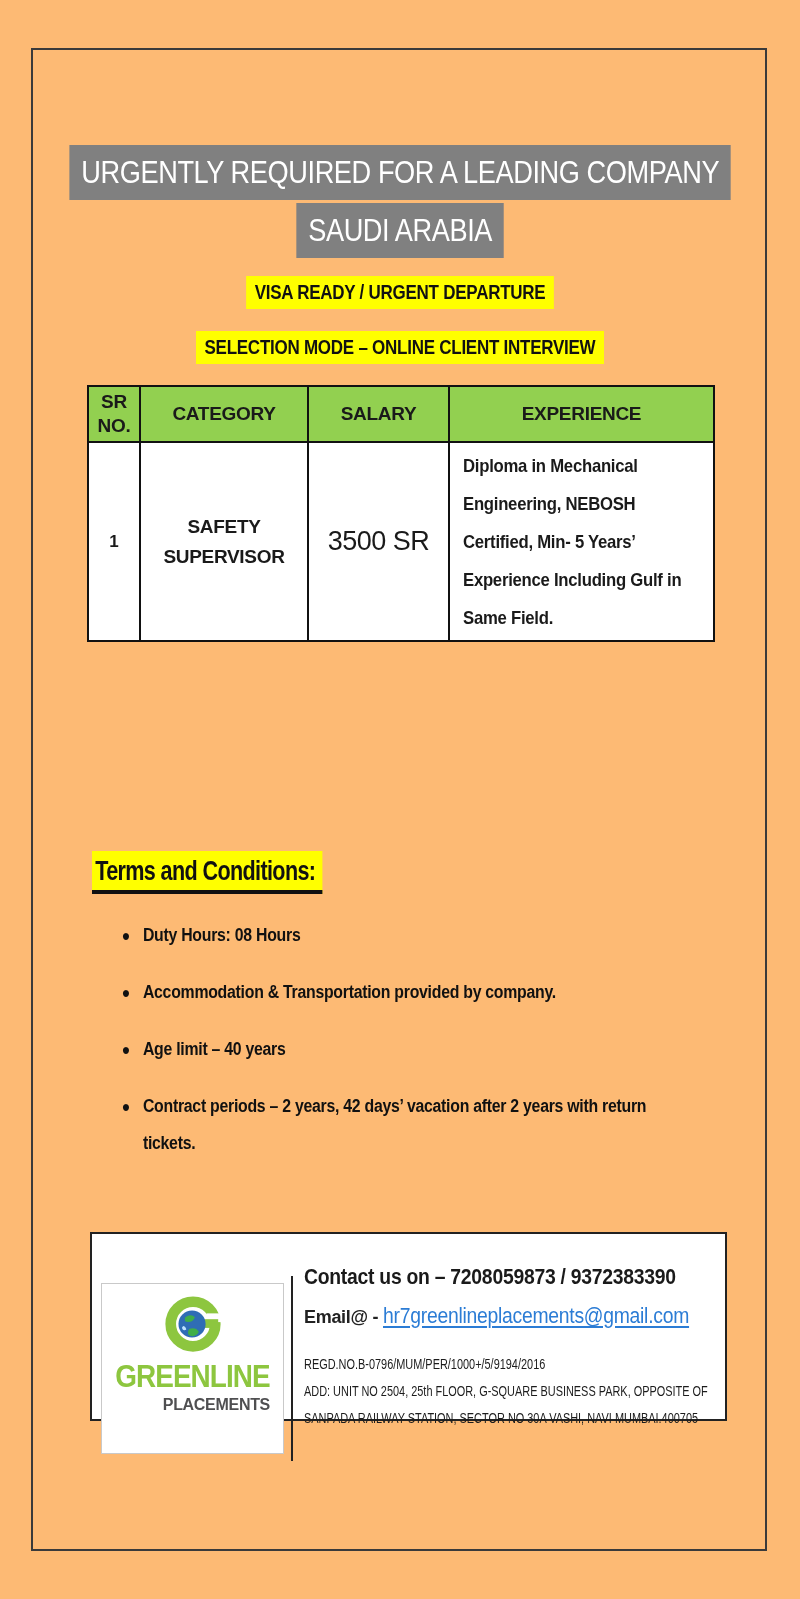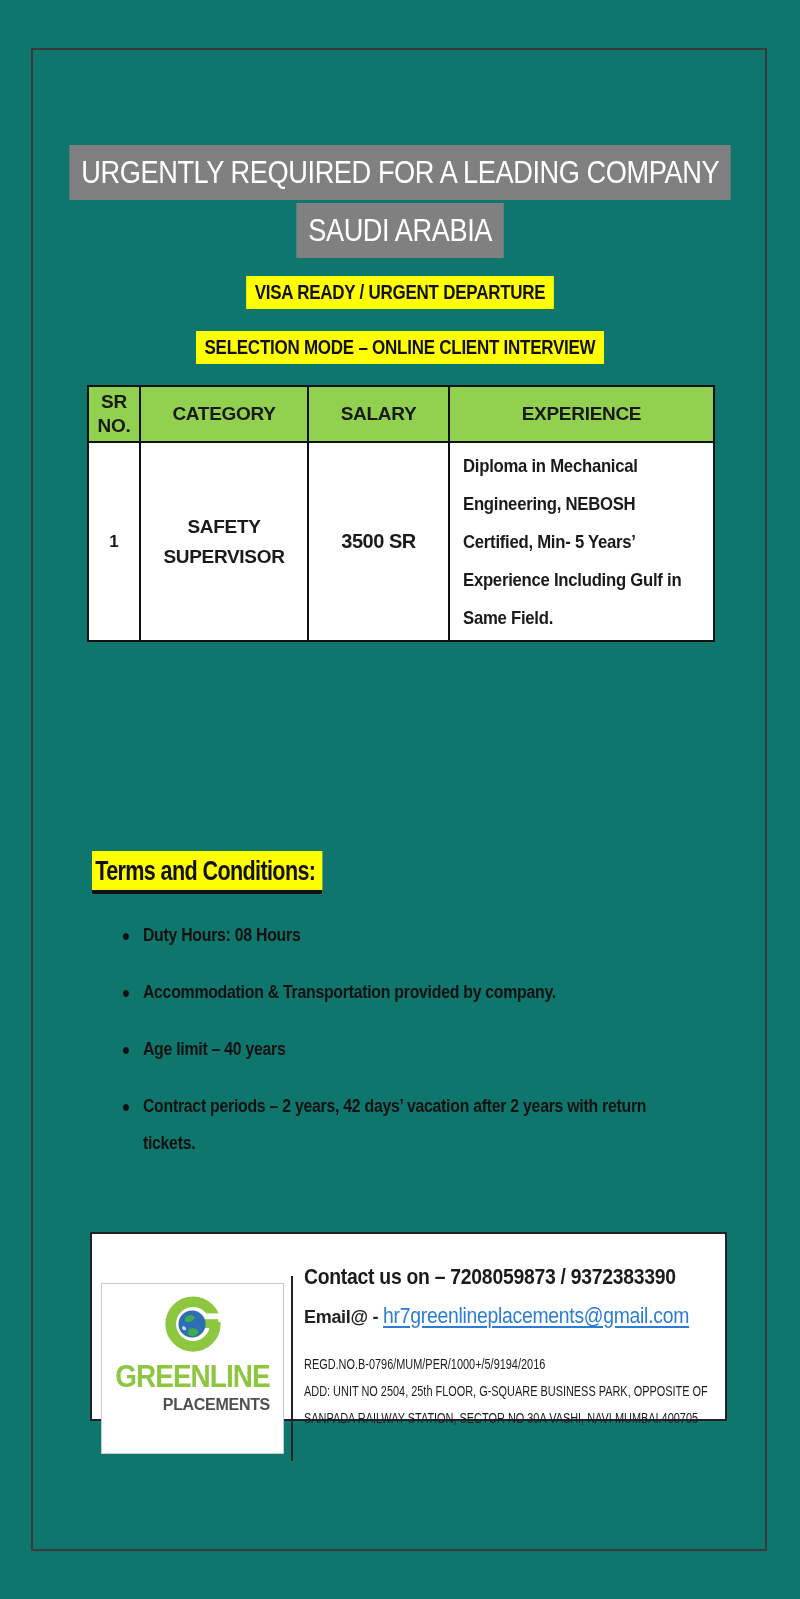--- a/index.html
+++ b/index.html
@@ -1,18 +1,18 @@
 <!DOCTYPE html>
 <html><head>
 <meta charset="utf-8">
 <style>
   * { margin:0; padding:0; box-sizing:border-box; }
   html,body { background:#ffffff; }
   .page {
-    position:relative; width:800px; height:1599px; background:#0f766e;
+    position:relative; width:800px; height:1599px; background:#fdba74;
     font-family:"Liberation Sans", sans-serif; color:#1a1a1a; overflow:hidden;
   }
   .frame {
     position:absolute; left:31px; top:48px; width:736px; height:1503px;
     border:2px solid #3a3a3a;
   }
   .abs-center { position:absolute; left:0; right:0; text-align:center; }
 
   
   .title-band {
@@ -43,21 +43,21 @@
     border:2px solid #111111; vertical-align:middle; text-align:center;
   }
   .job-table tr.hdr td {
     background:#92d050; height:56px; font-weight:bold; font-size:19px;
     letter-spacing:-0.3px;
   }
   .job-table td.srh { font-size:15px; line-height:1.25; padding:0 4px; }
   .job-table tr.body td { height:199px; background:#ffffff; }
   .cell-sr  { font-weight:bold; font-size:17px; }
   .cell-cat { font-weight:bold; font-size:19px; line-height:1.55; padding:0 22px; letter-spacing:-0.3px; }
-  .cell-sal { font-weight:bold; font-size:20px; letter-spacing:-0.5px; }
+  .cell-sal { font-weight:normal; font-size:27px; letter-spacing:-0.5px; }
   .cell-exp { text-align:left !important; padding-left:13px; }
   .exp-text {
     width:262px; font-weight:bold; font-size:19px; letter-spacing:-0.3px;
     line-height:38px; transform:scaleX(0.88); transform-origin:left center;
   }
 
   
   .terms-head {
     position:absolute; left:92px; top:851px;
     display:inline-block; background:#ffff00; color:#111111;

